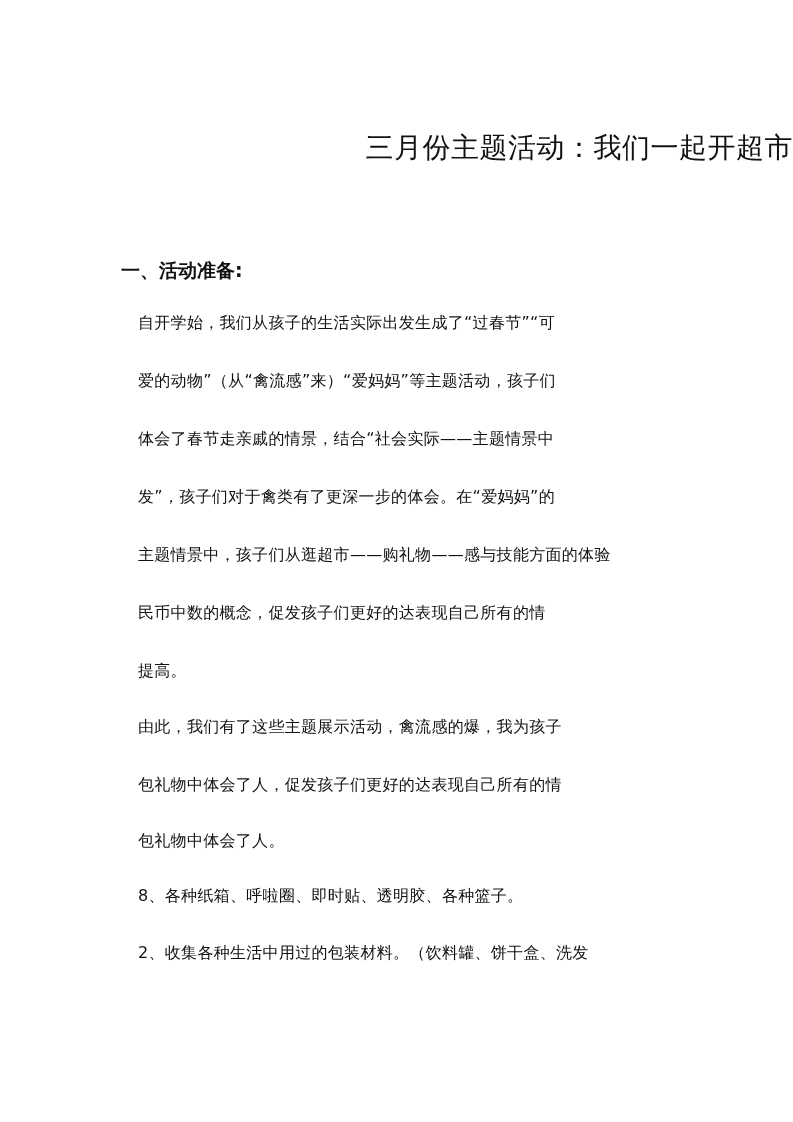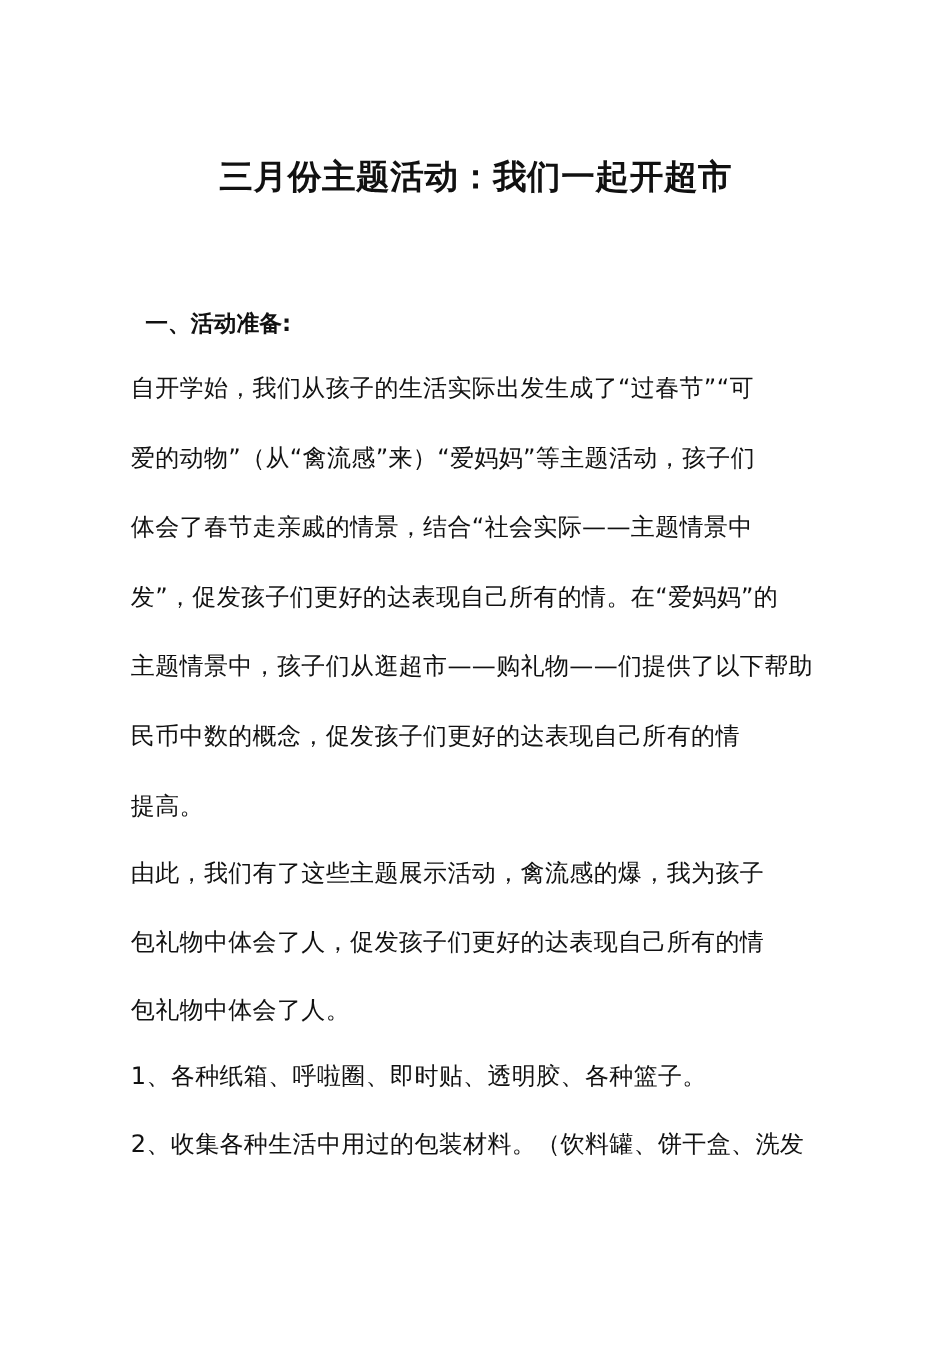--- a/index.html
+++ b/index.html
@@ -1,45 +1,45 @@
 <!DOCTYPE html>
 <html><head>
   <meta charset="utf-8">
   <style>
     html, body { margin: 0; padding: 0; background: #ffffff; }
     body { width: 793px; height: 1122px; position: relative; overflow: hidden;
            font-family: "DejaVu Sans", "Liberation Sans", sans-serif; color: #111111; }
-    .title { position: absolute; left: 0; width: 793px; top: 128px; text-align: center;
-             font-size: 28px; font-weight: bold; line-height: 40px; letter-spacing: 0.5px; }
+    .title { position: absolute; left: 0; width: 793px; top: 128px; text-align: right;
+             font-size: 28px; font-weight: normal; line-height: 40px; letter-spacing: 0.5px; }
     .heading { position: absolute; left: 121px; top: 256px; font-size: 19px; font-weight: bold;
                line-height: 28px; }
-    .line { position: absolute; left: 109px; width: 560px; font-size: 20px; line-height: 28px;
+    .line { position: absolute; left: 138px; width: 560px; font-size: 16px; line-height: 28px;
             white-space: nowrap; letter-spacing: 0.3px; }
   </style>
 </head>
 <body>
 
 <div>
   <div class="title">三月份主题活动：我们一起开超市</div>
 
   <div class="heading">一、活动准备:</div>
 
   <div>
     <div class="line" style="top:309px">自开学始，我们从孩子的生活实际出发生成了“过春节”“可</div>
     <div class="line" style="top:367px">爱的动物”（从“禽流感”来）“爱妈妈”等主题活动，孩子们</div>
     <div class="line" style="top:425px">体会了春节走亲戚的情景，结合“社会实际——主题情景中</div>
-    <div class="line" style="top:483px">发”，促发孩子们更好的达表现自己所有的情。在“爱妈妈”的</div>
-    <div class="line" style="top:541px">主题情景中，孩子们从逛超市——购礼物——们提供了以下帮助</div>
+    <div class="line" style="top:483px">发”，孩子们对于禽类有了更深一步的体会。在“爱妈妈”的</div>
+    <div class="line" style="top:541px">主题情景中，孩子们从逛超市——购礼物——感与技能方面的体验</div>
     <div class="line" style="top:599px">民币中数的概念，促发孩子们更好的达表现自己所有的情</div>
     <div class="line" style="top:657px">提高。</div>
   </div>
 
   <div>
     <div class="line" style="top:713px">由此，我们有了这些主题展示活动，禽流感的爆，我为孩子</div>
     <div class="line" style="top:771px">包礼物中体会了人，促发孩子们更好的达表现自己所有的情</div>
     <div class="line" style="top:827px">包礼物中体会了人。</div>
   </div>
 
   <div>
-    <div class="line" style="top:882px">1、各种纸箱、呼啦圈、即时贴、透明胶、各种篮子。</div>
+    <div class="line" style="top:882px">8、各种纸箱、呼啦圈、即时贴、透明胶、各种篮子。</div>
     <div class="line" style="top:939px">2、收集各种生活中用过的包装材料。（饮料罐、饼干盒、洗发</div>
   </div>
 </div>
 
 </body></html>

